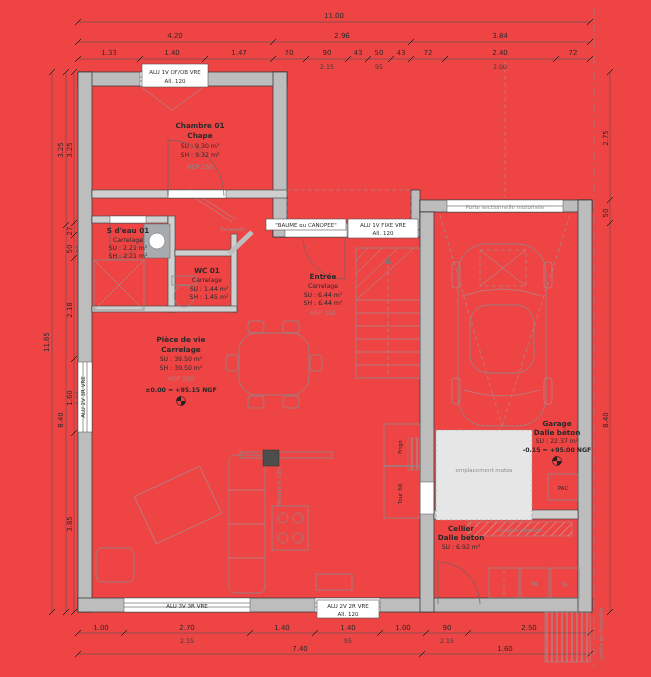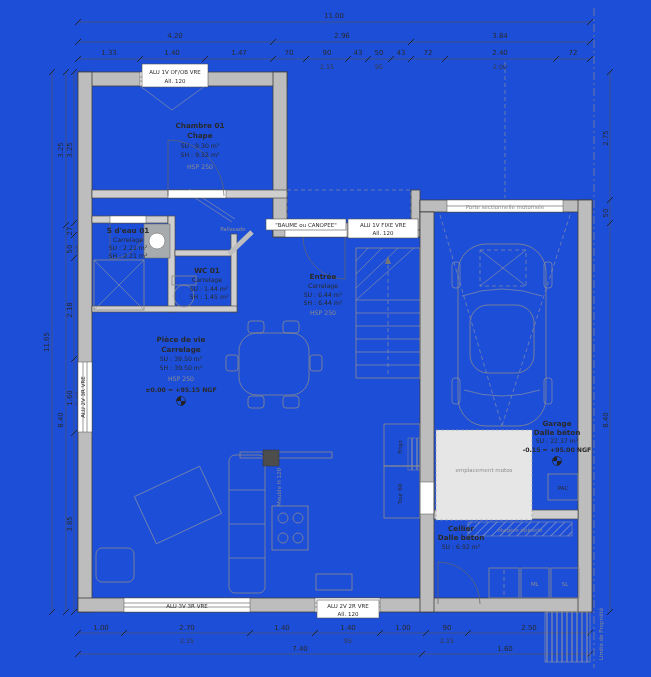--- a/index.html
+++ b/index.html
@@ -1,16 +1,16 @@
 <!DOCTYPE html>
 <html><head>
 <meta charset="utf-8">
 <style>
   html,body{margin:0;padding:0;background:#ffffff;}
-  #plan-wrap{width:651px;height:677px;position:relative;background:#1d4ed8;overflow:hidden;}
+  #plan-wrap{width:651px;height:677px;position:relative;background:#ef4444;overflow:hidden;}
   svg text{font-family:"DejaVu Sans",sans-serif;fill:#2a2a2a;}
   .dim{font-size:7px;}
   .sub{font-size:6.2px;fill:#3a3a3a;}
   .rt{font-size:7.2px;font-weight:bold;}
   .rs{font-size:6.2px;}
   .lvl{font-size:6.2px;font-weight:bold;}
   .tiny{font-size:5.5px;}
   .muted{fill:#8d8d8d;}
   .mid{text-anchor:middle;}
   .dl{stroke:#555;stroke-width:.6;}

